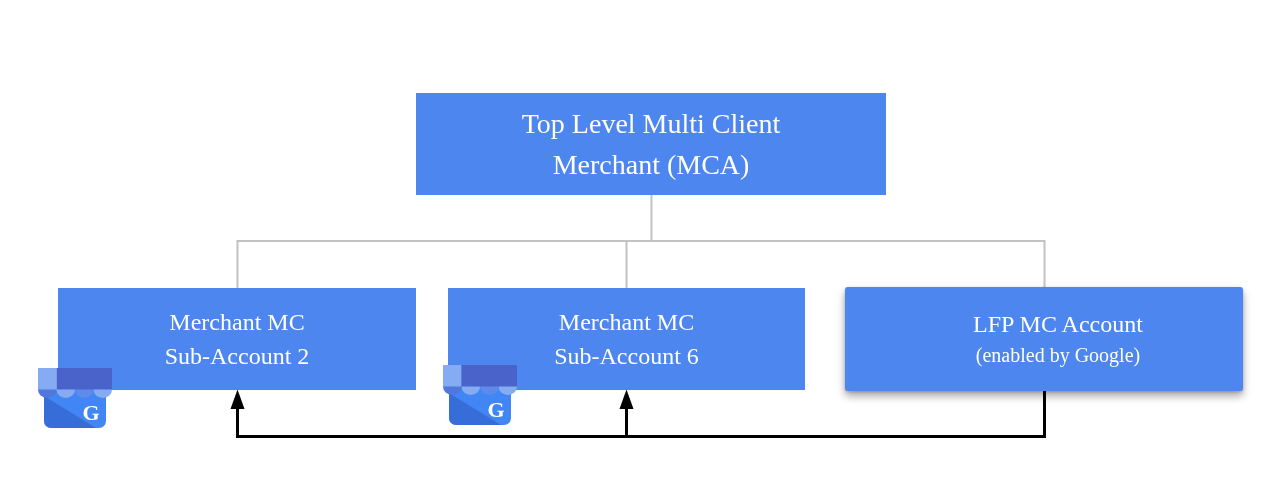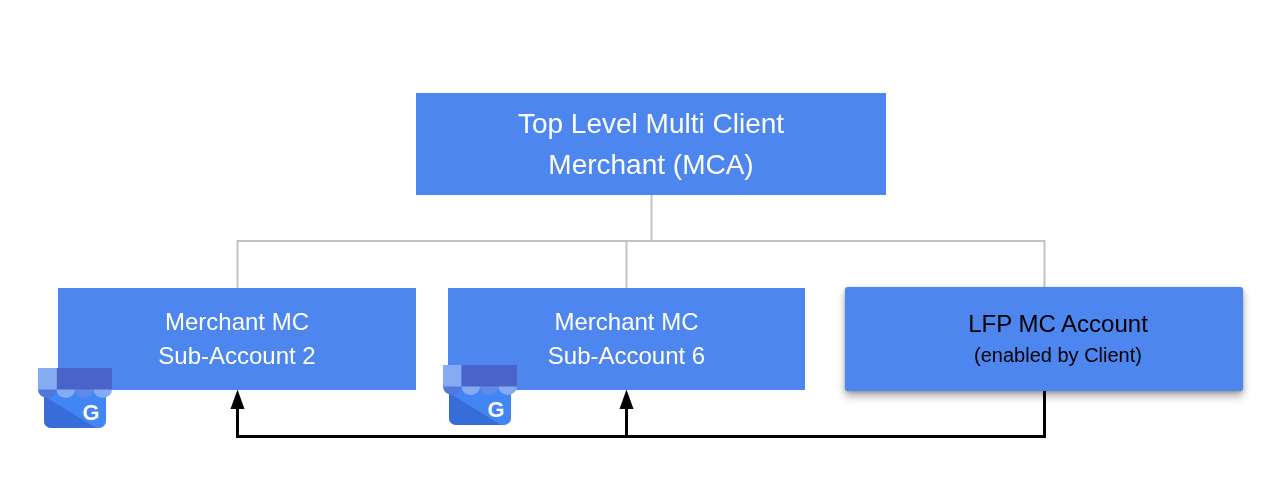--- a/index.html
+++ b/index.html
@@ -1,21 +1,21 @@
 <!DOCTYPE html>
 <html><head>
 <meta charset="utf-8">
 <style>
   html, body { margin: 0; padding: 0; background: #ffffff; }
   #stage {
     position: relative;
     width: 1286px;
     height: 501px;
     background: #ffffff;
-    font-family: Liberation Sans, sans-serif;
+    font-family: Liberation Serif, serif;
     overflow: hidden;
   }
   #connector-layer {
     position: absolute;
     left: 0; top: 0;
     width: 1286px; height: 501px;
     pointer-events: none;
   }
   .node {
     position: absolute;
@@ -58,23 +58,23 @@
   <div class="node node-sub1" style="background-color: rgb(76, 134, 238); color: rgb(255, 255, 255);">
     <span>Merchant MC</span>
     <span>Sub-Account 2</span>
   </div>
 
   <div class="node node-sub2" style="background-color: rgb(76, 134, 238); color: rgb(255, 255, 255);">
     <span>Merchant MC</span>
     <span>Sub-Account 6</span>
   </div>
 
-  <div class="node node-lfp" style="background-color: rgb(76, 134, 238); color: #000000; padding-left: 28px;">
+  <div class="node node-lfp" style="background-color: rgb(76, 134, 238); color: #ffffff; padding-left: 28px;">
     <span>LFP MC Account</span>
-    <span class="sub-line">(enabled by Client)</span>
+    <span class="sub-line">(enabled by Google)</span>
   </div>
 
   <svg class="gbp-icon gbp-icon-1" viewBox="0 0 74 64">
     <rect x="6" y="24" width="62" height="38" rx="7" fill="#4285F4"></rect>
     <path d="M6 30 L6 54 Q6 62 14 62 L58 62 Z" opacity="0.8" fill="#3566D2"></path>
     <text x="53" y="54" font-size="22" font-weight="bold" text-anchor="middle" fill="#ffffff">G</text>
     <rect x="0" y="2" width="18.5" height="22" fill="#85ABF2"></rect>
     <rect x="18.5" y="2" width="55.5" height="22" fill="#4A63CB"></rect>
     <path d="M0 23.5 a9.25 8.5 0 0 0 18.5 0 Z" fill="#5077DB"></path>
     <path d="M18.5 23.5 a9.25 8.5 0 0 0 18.5 0 Z" fill="#85ABF2"></path>

